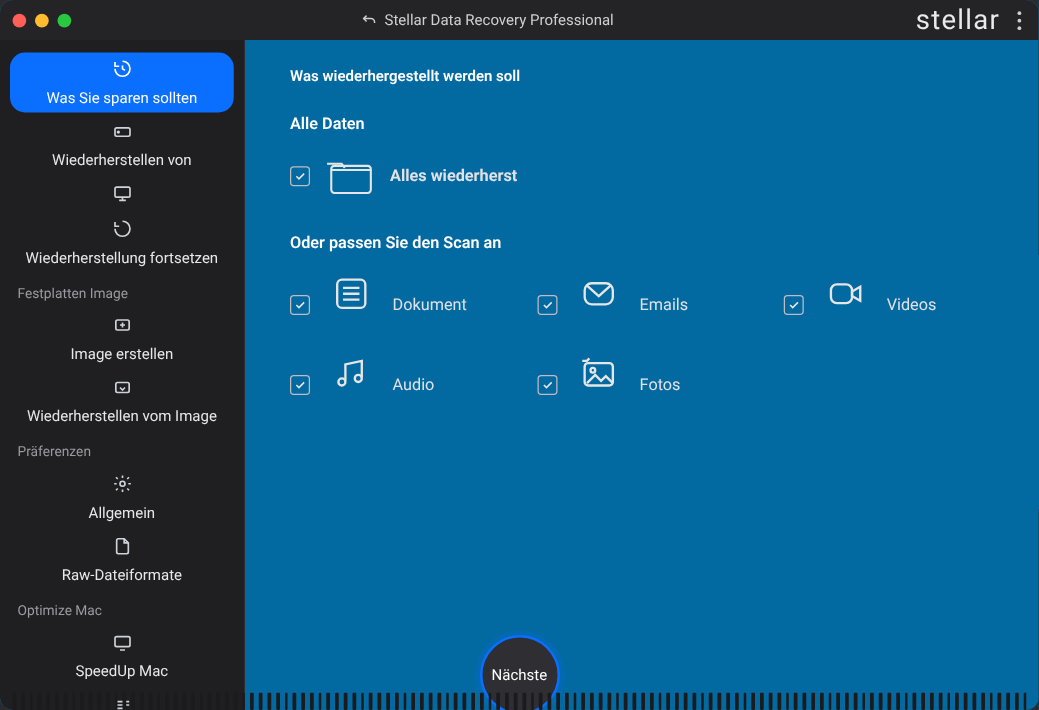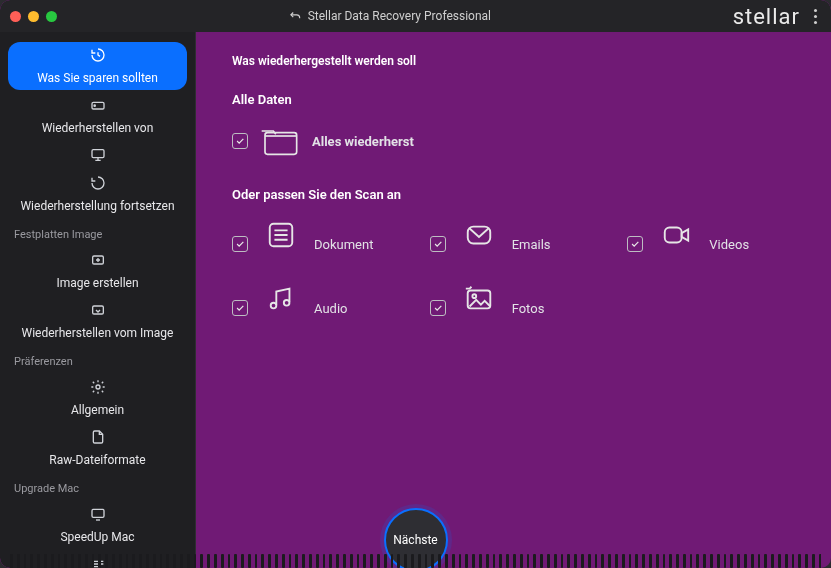--- a/index.html
+++ b/index.html
@@ -8,21 +8,21 @@
     background: #2b2b2f;
     width: 831px;
     height: 568px;
     overflow: hidden;
     color: #e6e6e6;
     position: relative;
   }
   .window {
     width: 831px;
     height: 568px;
-    background: #701a75;
+    background: #0369a1;
     border-radius: 10px;
     position: relative;
     overflow: hidden;
   }
   .titlebar {
     height: 32px;
     display: flex;
     align-items: center;
     padding: 0 10px;
     background: #242427;
@@ -316,21 +316,21 @@
       <div class="nav-item">
         <span class="nav-icon">
           <svg width="16" height="16" viewBox="0 0 24 24" stroke-width="2">
               <path d="M14 3H7a2 2 0 00-2 2v14a2 2 0 002 2h10a2 2 0 002-2V8z"></path>
               <path d="M14 3v5h5"></path>
             </svg>
         </span>
         <span>Raw-Dateiformate</span>
       </div>
 
-      <div class="section-title">Upgrade Mac</div>
+      <div class="section-title">Optimize Mac</div>
 
       <div class="nav-item">
         <span class="nav-icon">
           <svg width="16" height="16" viewBox="0 0 24 24" stroke-width="2">
               <rect x="3" y="5" width="18" height="12" rx="2"></rect>
               <path d="M9 21h6"></path>
             </svg>
         </span>
         <span>SpeedUp Mac</span>
       </div>

